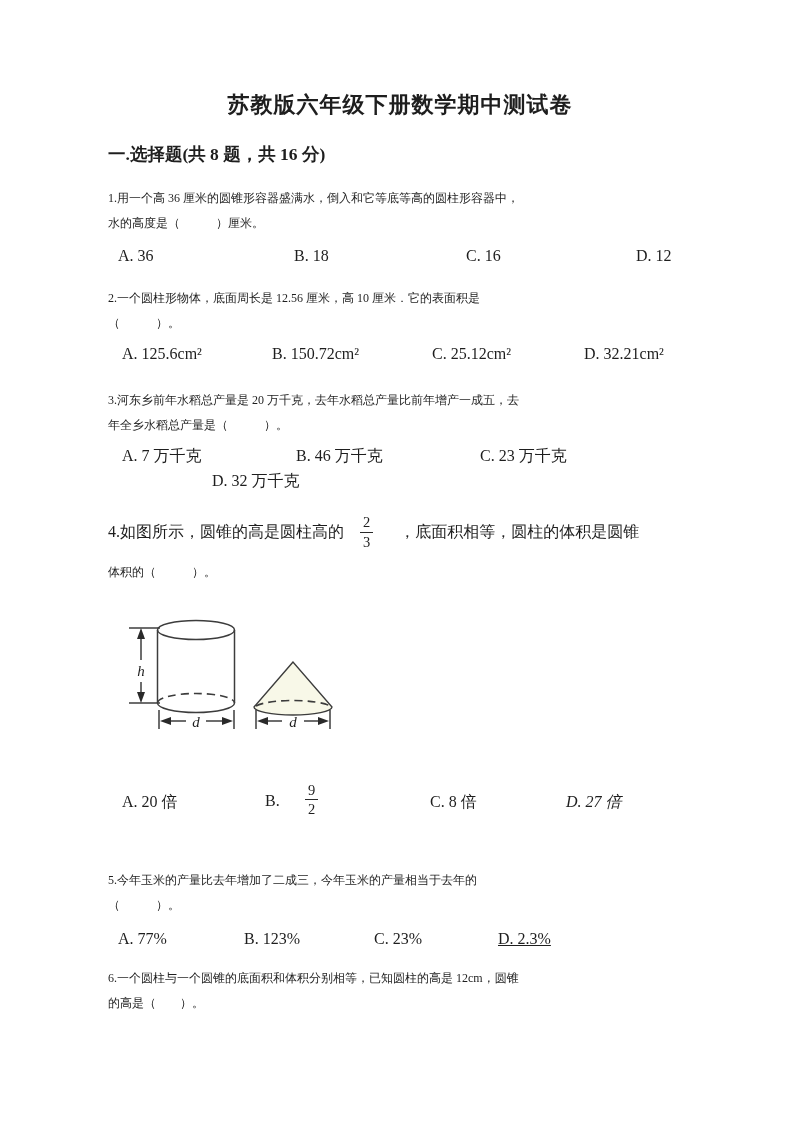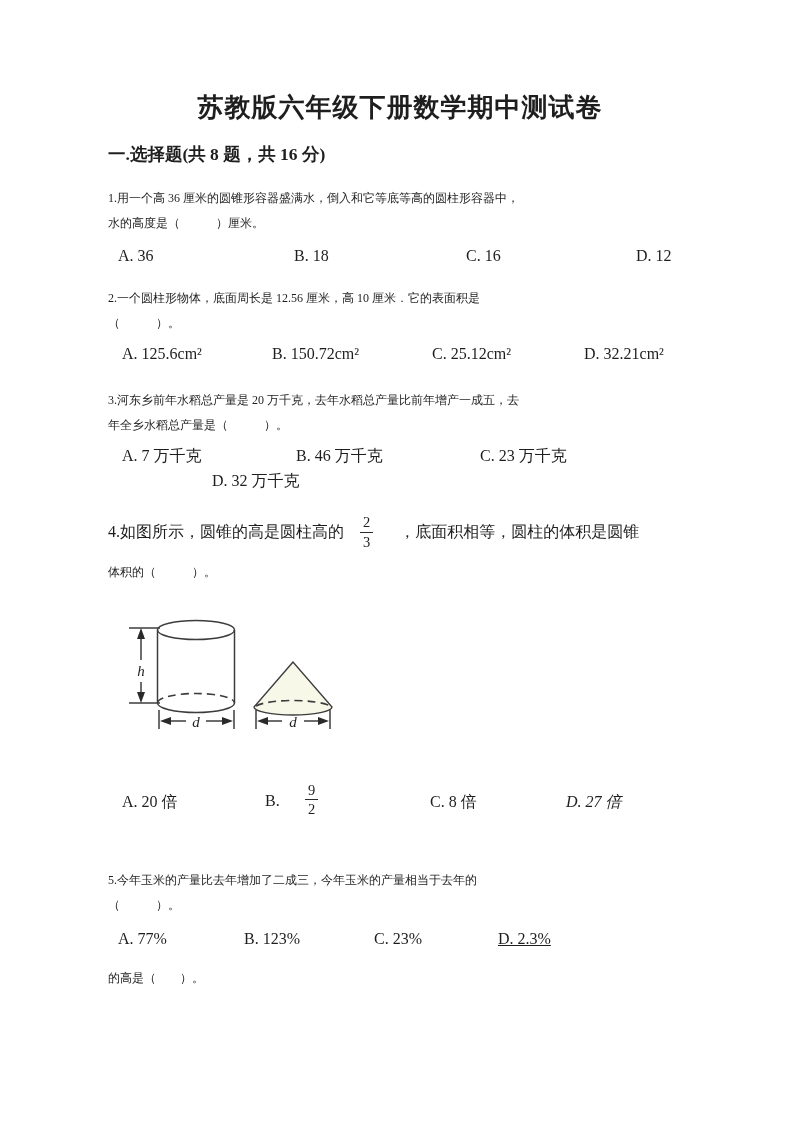--- a/index.html
+++ b/index.html
@@ -10,21 +10,21 @@
     background: #ffffff;
     overflow: hidden;
     font-family: "Liberation Serif", "DejaVu Serif", serif;
     color: #1e1e1e;
   }
   .doc-title {
     position: absolute;
     left: 0; top: 90px;
     width: 100%;
     text-align: center;
-    font-size: 26px;
+    font-size: 22px;
     font-weight: bold;
     letter-spacing: 1px;
   }
   .section-heading {
     position: absolute;
     left: 108px; top: 142px;
     font-size: 17.5px;
     font-weight: bold;
   }
   .qtext {
@@ -191,16 +191,17 @@
     <div class="line"> （　　　）。</div>
   </div>
   <div class="optrow" style="top:930px;">
     <span class="opt" style="left:10px;">A. 77%</span>
     <span class="opt" style="left:136px;">B. 123%</span>
     <span class="opt" style="left:266px;">C. 23%</span>
     <span class="opt" style="left:390px;text-decoration:underline;">D. 2.3%</span>
   </div>
 
   <div class="qtext" style="top:966px;">
+    <div class="line">6.一个圆柱与一个圆锥的底面积和体积分别相等，已知圆柱的高是 12cm，圆锥</div>
     <div class="line">的高是（　　）。</div>
   </div>
 
 </div>
 
 </body></html>

